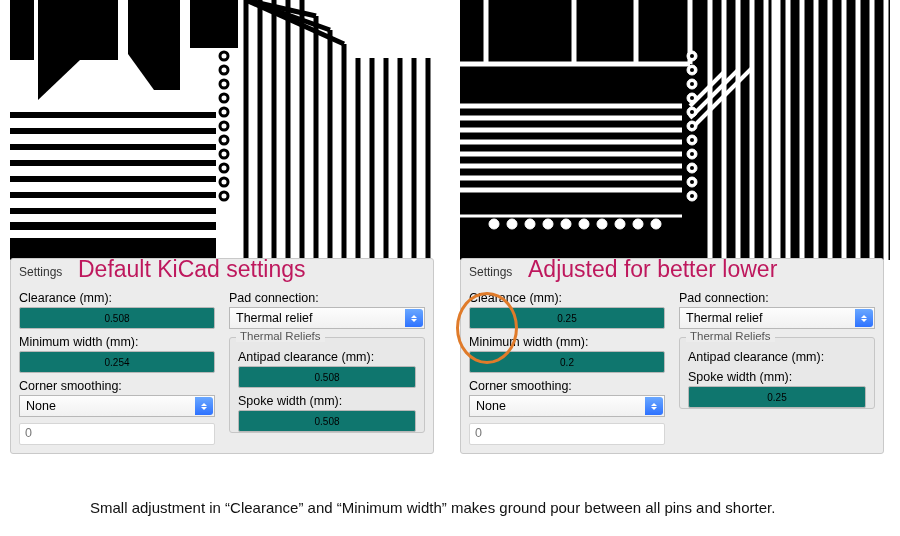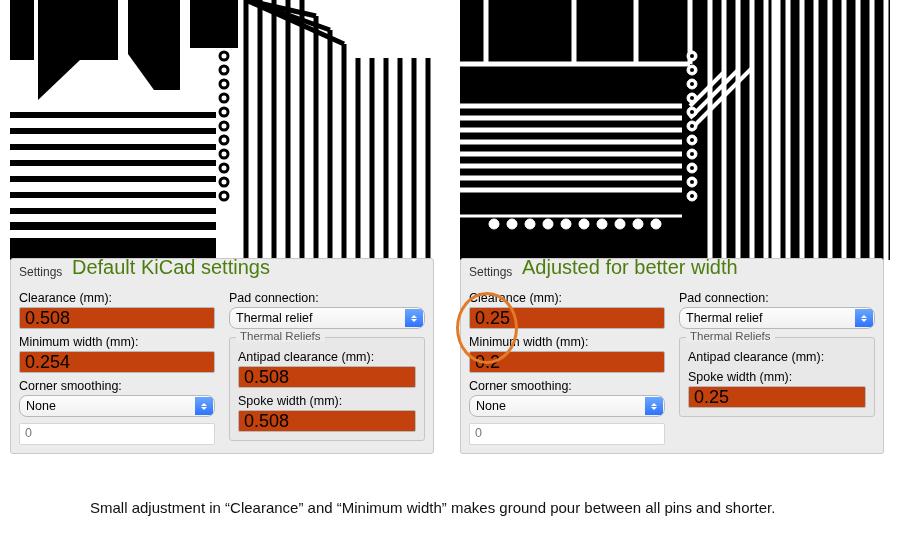--- a/index.html
+++ b/index.html
@@ -54,33 +54,34 @@
   }
   .col { flex: 1; }
   .field-label {
     display: block;
     margin: 6px 0 2px 0;
     color: #000;
   }
   .text-input {
     width: 100%;
     height: 22px;
-    background: #c2410c;
+    background: #0f766e;
     border: 1px solid #b8b8b8;
     border-radius: 2px;
     padding: 2px 5px;
-    font-size: 18px;
+    font-size: 10px;
     font-family: inherit;
+    text-align: center;
   }
   .select {
     width: 100%;
     height: 22px;
     background: linear-gradient(#fdfdfd,#f1f1f1);
     border: 1px solid #b8b8b8;
-    border-radius: 8px;
+    border-radius: 0;
     padding: 2px 22px 2px 6px;
     font-size: 12.5px;
     position: relative;
     display: flex;
     align-items: center;
   }
   .select-arrow {
     position: absolute;
     right: 1px; top: 1px; bottom: 1px;
     width: 18px;
@@ -97,38 +98,38 @@
     width: 0; height: 0;
     border-left: 3px solid transparent;
     border-right: 3px solid transparent;
   }
   .select-arrow::before { border-bottom: 3px solid #fff; }
   .select-arrow::after  { border-top: 3px solid #fff; }
   .group-box {
     border: 1px solid #c6c6c6;
     border-radius: 3px;
     margin-top: 8px;
-    padding: 6px 8px 8px 8px;
+    padding: 6px 8px 0 8px;
     background: #e8e8e8;
     position: relative;
   }
   .group-title {
     position: absolute;
     top: -8px; left: 6px;
     background: #ececec;
     padding: 0 4px;
     font-size: 11.5px;
     color: #555;
   }
   .overlay-title {
     position: absolute;
     top: 256px;
-    left: 62px;
-    font-size: 20px;
-    color: #4d7c0f;
+    left: 68px;
+    font-size: 23px;
+    color: #be185d;
     font-weight: 400;
     z-index: 5;
     white-space: nowrap;
   }
   .circle-mark {
     position: absolute;
     border: 3px solid #e07b2a;
     border-radius: 50%;
     pointer-events: none;
     z-index: 6;
@@ -347,21 +348,21 @@
         </g>
 
         <rect x="0" y="204" width="222" height="10" fill="#000"></rect>
         <rect x="0" y="234" width="230" height="26" fill="#000"></rect>
         <g stroke="#fff" stroke-width="3">
             <line x1="0" y1="216" x2="222" y2="216"></line>
           </g>
       </svg>
     </div>
 
-    <div class="overlay-title">Adjusted for better width</div>
+    <div class="overlay-title">Adjusted for better lower</div>
 
     <div class="circle-mark" style="left:-4px; top:292px; width:62px; height:72px;"></div>
 
     <div class="settings">
       <div class="settings-tab">Settings</div>
       <div class="settings-body">
         <div class="col">
           <span class="field-label">Clearance (mm):</span>
           <input class="text-input" value="0.25" style="">
           <span class="field-label">Minimum width (mm):</span>

